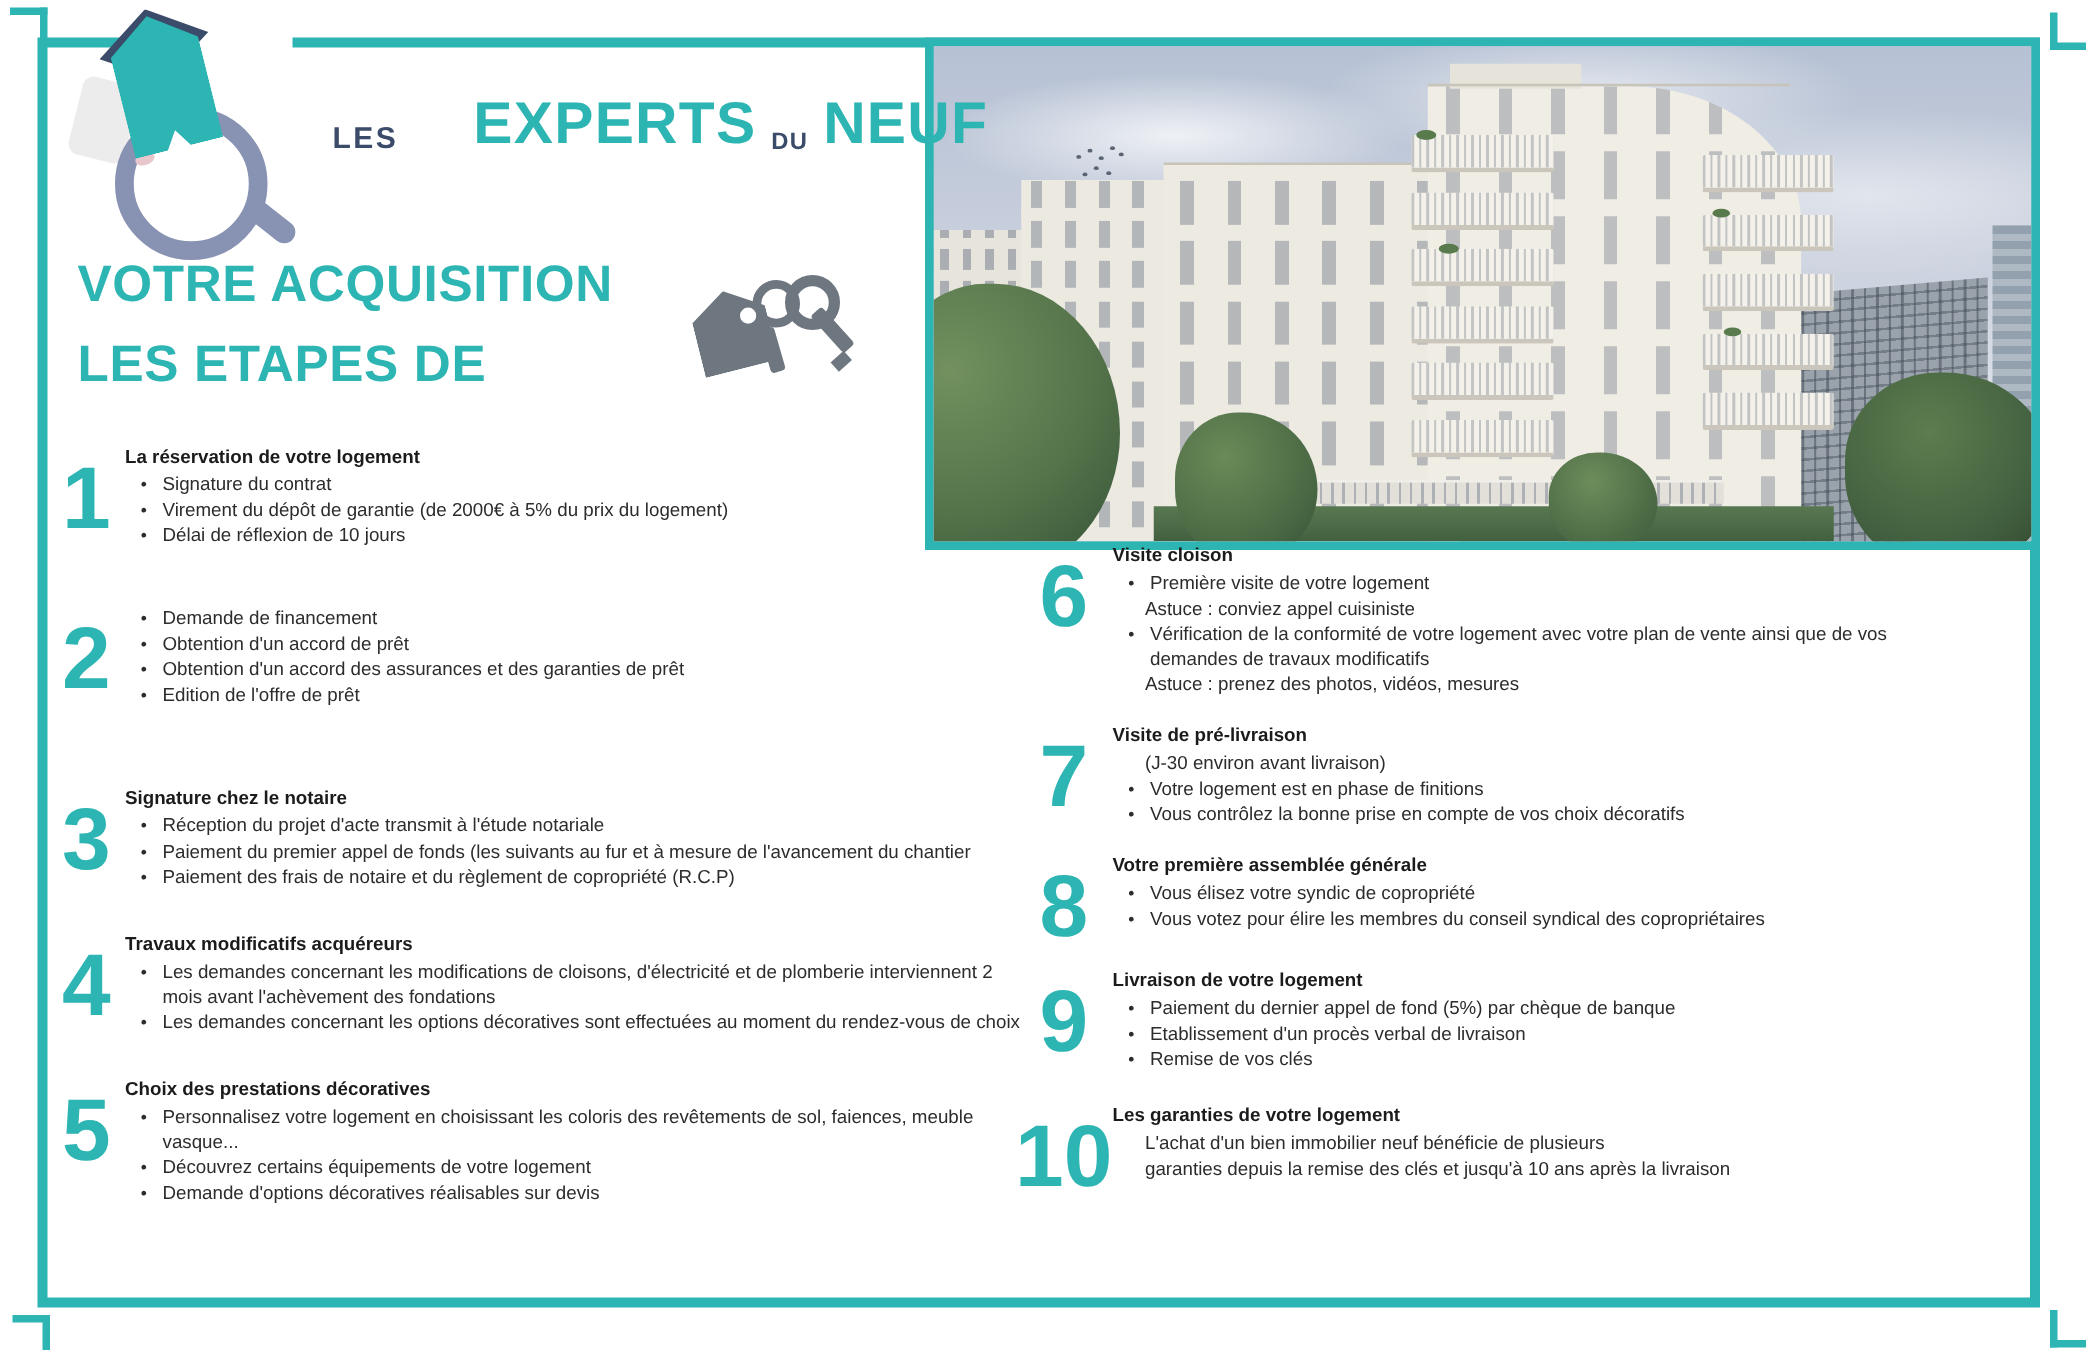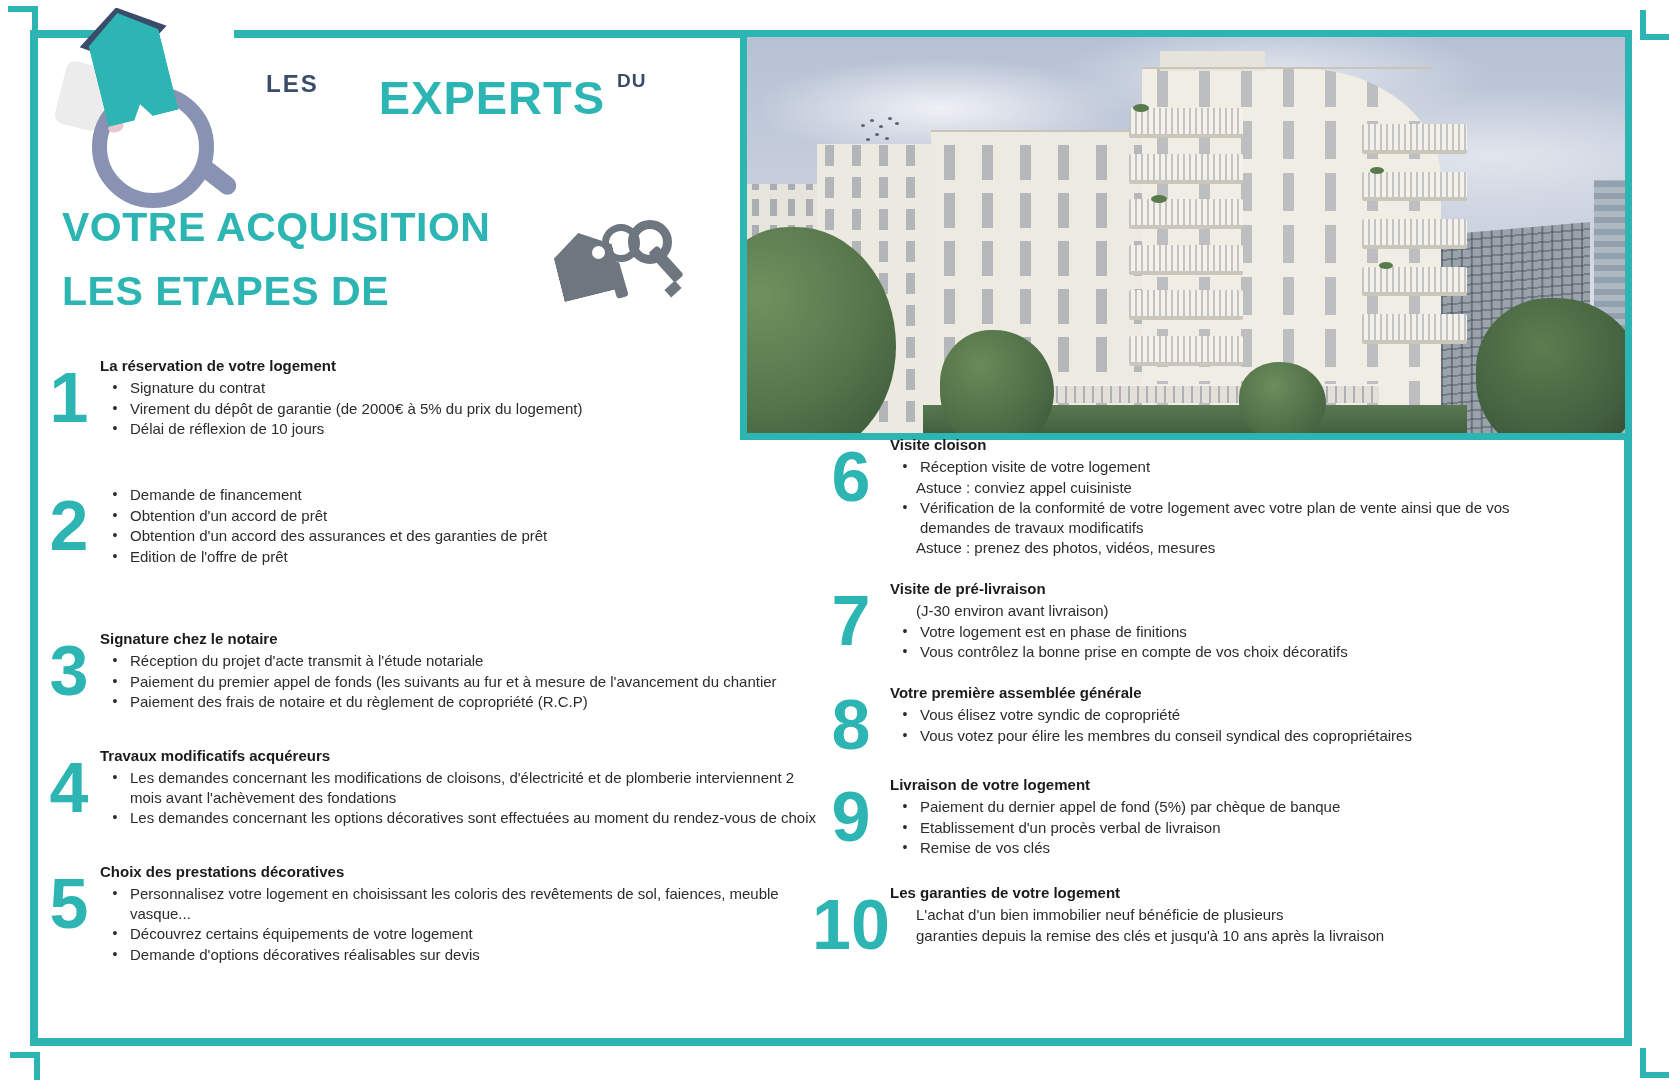--- a/index.html
+++ b/index.html
@@ -20,21 +20,21 @@
   .logo-halo{position:absolute;left:76px;top:22px;width:110px;height:22px;background:#fff;}
   .lg-paper{position:absolute;left:12px;top:64px;width:46px;height:64px;background:#ececec;border-radius:9px;transform:rotate(14deg);}
   .lg-circle{position:absolute;left:44px;top:86px;width:92px;height:92px;border:15px solid #8892b2;border-radius:50%;background:#fff;}
   .lg-handle{position:absolute;left:122px;top:160px;width:72px;height:18px;background:#8892b2;border-radius:9px;transform:rotate(38deg);}
   .lg-pink{position:absolute;left:60px;top:122px;width:16px;height:10px;background:#e7c6cc;border-radius:50%;transform:rotate(-20deg);}
   .logo-house{position:absolute;left:42px;top:8px;width:80px;height:112px;transform:rotate(-14deg);}
   .lh-roof{position:absolute;left:-6%;top:-2%;width:112%;height:46%;background:#3b4c6a;
            clip-path:polygon(50% 0,100% 58%,86% 74%,50% 17%,14% 74%,0 58%);}
   .lh-body{position:absolute;left:0;top:0;width:100%;height:100%;background:#2cb5b2;
            clip-path:polygon(50% 3%,95% 26%,95% 100%,62% 100%,50% 87%,38% 100%,5% 100%,5% 26%);}
-  .logo-text{position:absolute;left:218px;top:70px;display:flex;align-items:flex-start;gap:12px;white-space:nowrap;}
+  .logo-text{position:absolute;left:218px;top:70px;display:flex;align-items:flex-end;gap:12px;white-space:nowrap;}
   .lt-les{font-size:24px;font-weight:700;color:#3b4c6a;letter-spacing:2px;}
   .lt-experts{font-size:47px;font-weight:700;color:#2cb5b2;letter-spacing:1px;margin-left:48px;}
   .lt-du{font-size:19px;font-weight:700;color:#3b4c6a;letter-spacing:1px;}
   .lt-neuf{font-size:47px;font-weight:700;color:#2cb5b2;letter-spacing:1px;}
 
   
   .title{left:62px;top:196px;width:560px;z-index:2;color:#2cb5b2;font-weight:800;font-size:41px;line-height:1.55;letter-spacing:.5px;}
 
   
   .key-icon{left:556px;top:220px;width:120px;height:95px;z-index:2;}
@@ -131,20 +131,21 @@
   <div class="lg-circle"></div>
   <div class="lg-pink"></div>
   <div class="logo-house">
     <div class="lh-roof"></div>
     <div class="lh-body"></div>
   </div>
   <div class="logo-text">
     <span class="lt-les">LES</span>
     <span class="lt-experts">EXPERTS</span>
     <span class="lt-du">DU</span>
+    <span class="lt-neuf">NEUF</span>
   </div>
 </div>
 
 <div class="abs title">
   <div>VOTRE ACQUISITION</div>
   <div>LES ETAPES DE</div>
 </div>
 
 <div class="abs key-icon">
   <div class="ki-house"></div>
@@ -285,21 +286,21 @@
       </div>
     </div>
   </div>
 <div id="steps-right" class="abs steps-col">
     <div class="step-row">
       <div class="step-number">6</div>
       <div class="step-content">
         <div class="step-heading">Visite cloison</div>
         <div class="step-item">
           <span class="bullet-dot">•</span>
-          <span class="item-text">Réception visite de votre logement</span>
+          <span class="item-text">Première visite de votre logement</span>
         </div>
         <div class="step-item no-bullet">
           <span class="item-text">Astuce : conviez appel cuisiniste</span>
         </div>
         <div class="step-item">
           <span class="bullet-dot">•</span>
           <span class="item-text">Vérification de la conformité de votre logement avec votre plan de vente ainsi que de vos demandes de travaux modificatifs</span>
         </div>
         <div class="step-item no-bullet">
           <span class="item-text">Astuce : prenez des photos, vidéos, mesures</span>

